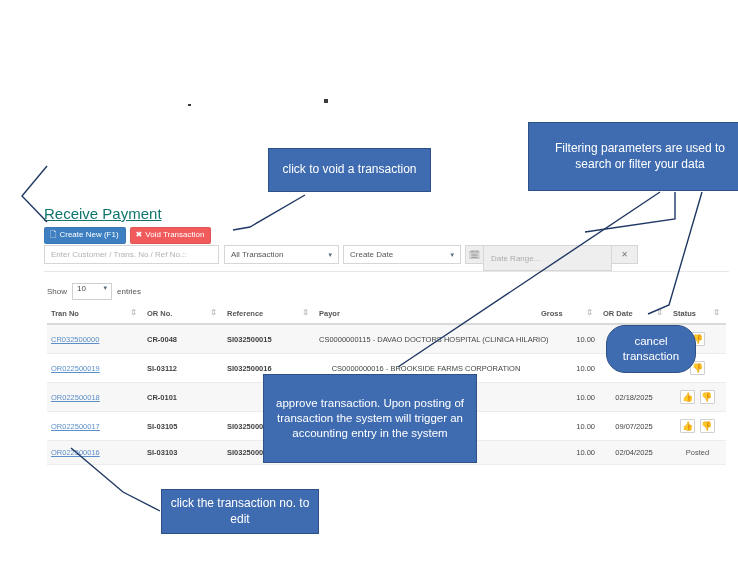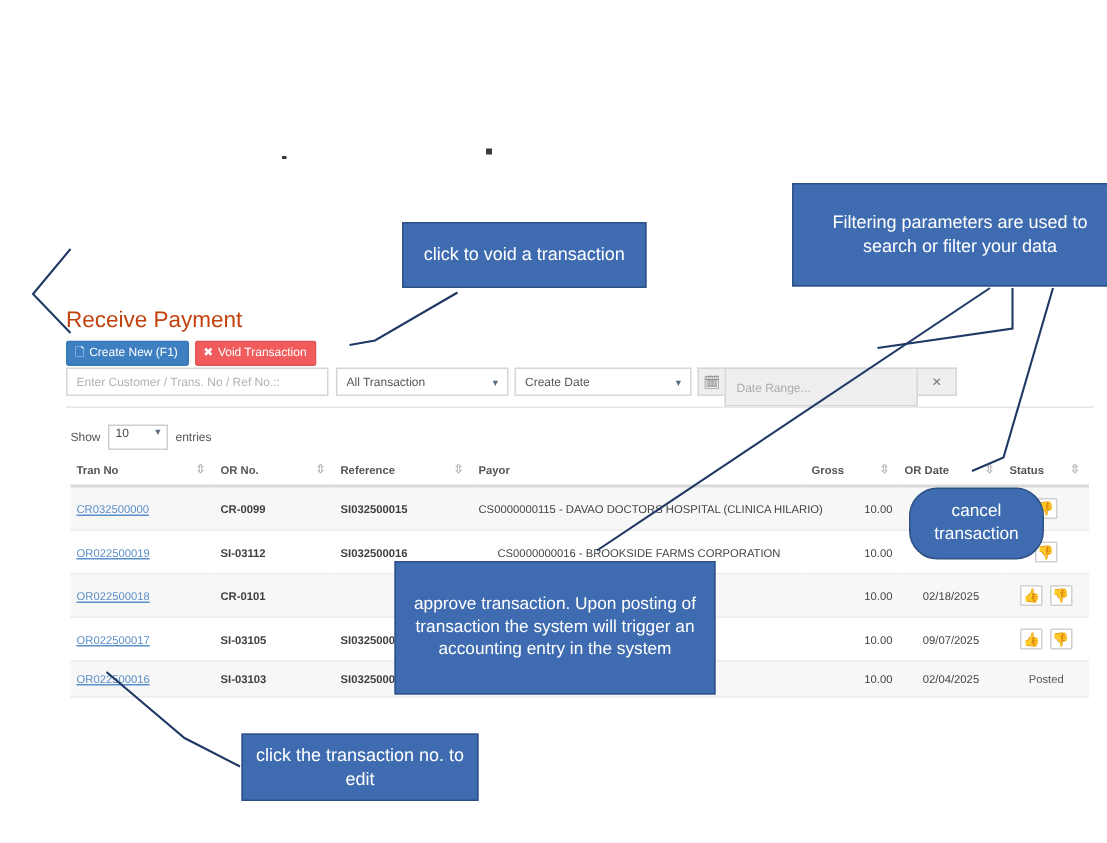--- a/index.html
+++ b/index.html
@@ -11,21 +11,22 @@
     overflow:hidden;
     -webkit-font-smoothing:antialiased;
   }
   .stage{position:absolute;left:0;top:0;width:738px;height:562px;}
 
   
   .app{position:absolute;left:44px;top:205px;width:685px;height:255px;}
 
   .page-title{
     position:absolute;left:0;top:0;
-    font-size:15px;color:#c2410c;
+    font-size:15px;color:#0f766e;
+    text-decoration:underline;
     letter-spacing:0px;
     white-space:nowrap;
   }
 
   .btn-row{position:absolute;left:0;top:22px;display:flex;gap:4px;}
   .btn{
     display:inline-flex;align-items:center;gap:3px;
     font-size:8px;color:#fff;
     padding:3px 6px 4px 5px;
     border-radius:2px;
@@ -243,21 +244,21 @@
           </th>
           <th class="c">
             <span>Status</span>
             <span class="sortic">⇳</span>
           </th>
         </tr>
       </thead>
       <tbody>
         <tr class="alt">
           <td><span class="lnk">CR032500000</span></td>
-          <td class="bold">CR-0099</td>
+          <td class="bold">CR-0048</td>
           <td class="bold">SI032500015</td>
           <td class="c">CS0000000115 - DAVAO DOCTORS HOSPITAL (CLINICA HILARIO)</td>
           <td class="r">10.00</td>
           <td class="c">02/19/2025</td>
           <td class="status-cell">
             <span class="tbtn thumb-dn">👎</span>
           </td>
         </tr>
         <tr>
           <td><span class="lnk">OR022500019</span></td>

